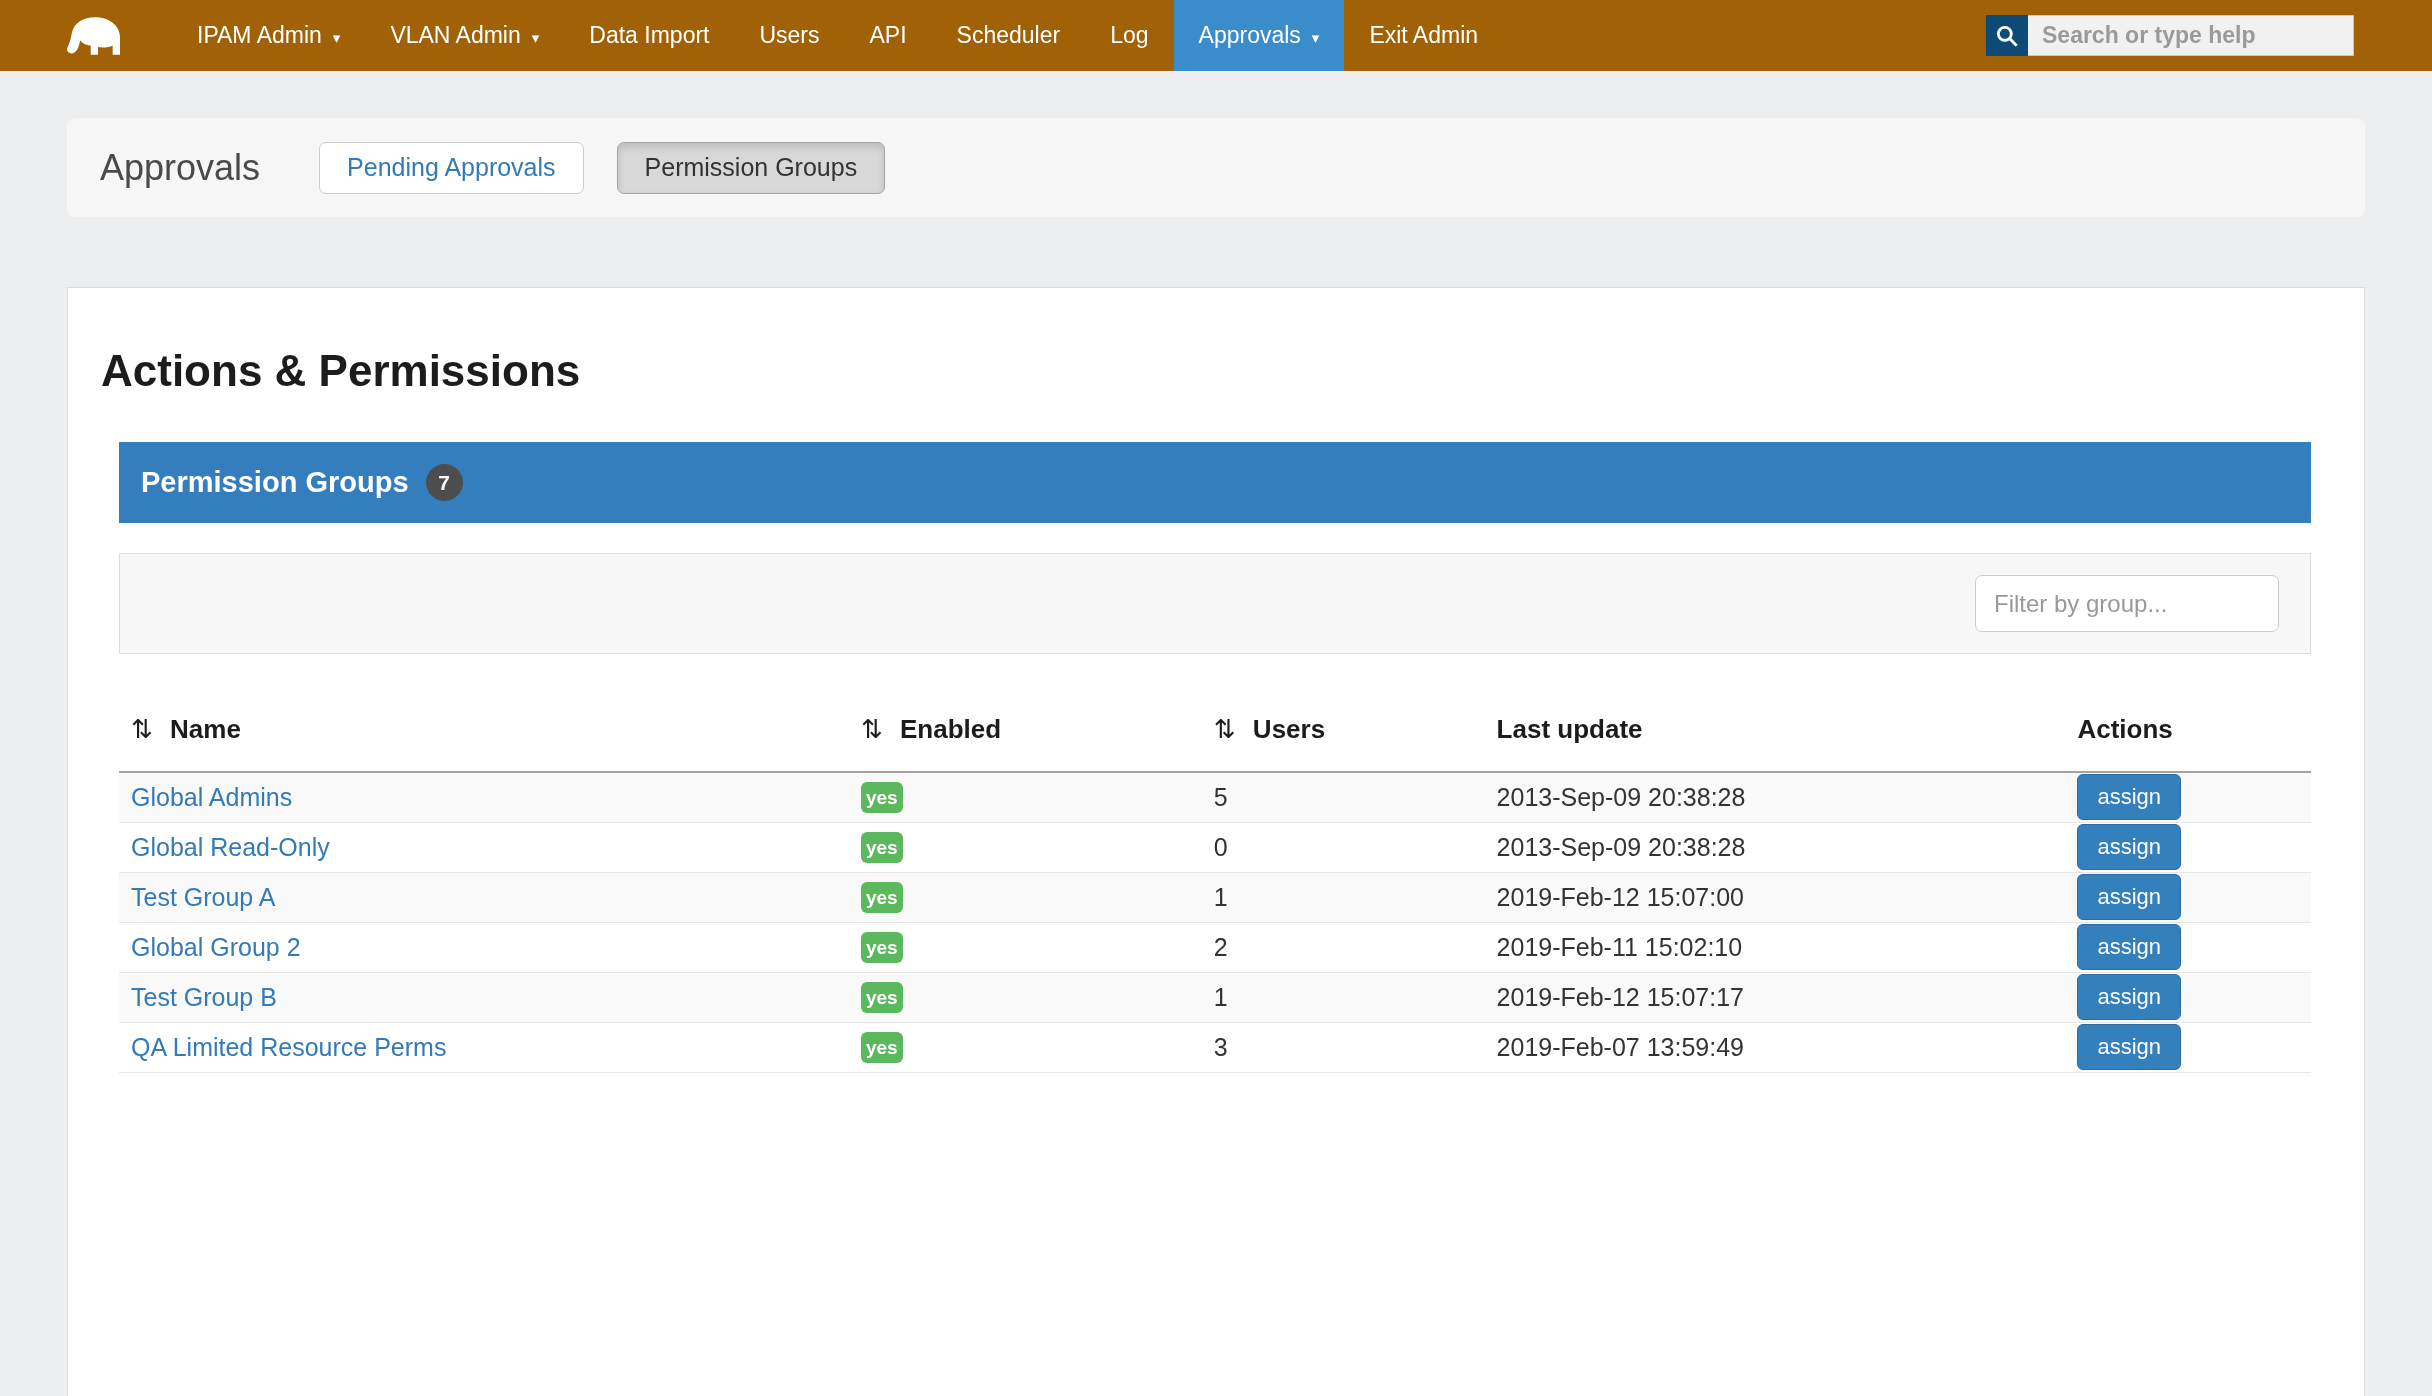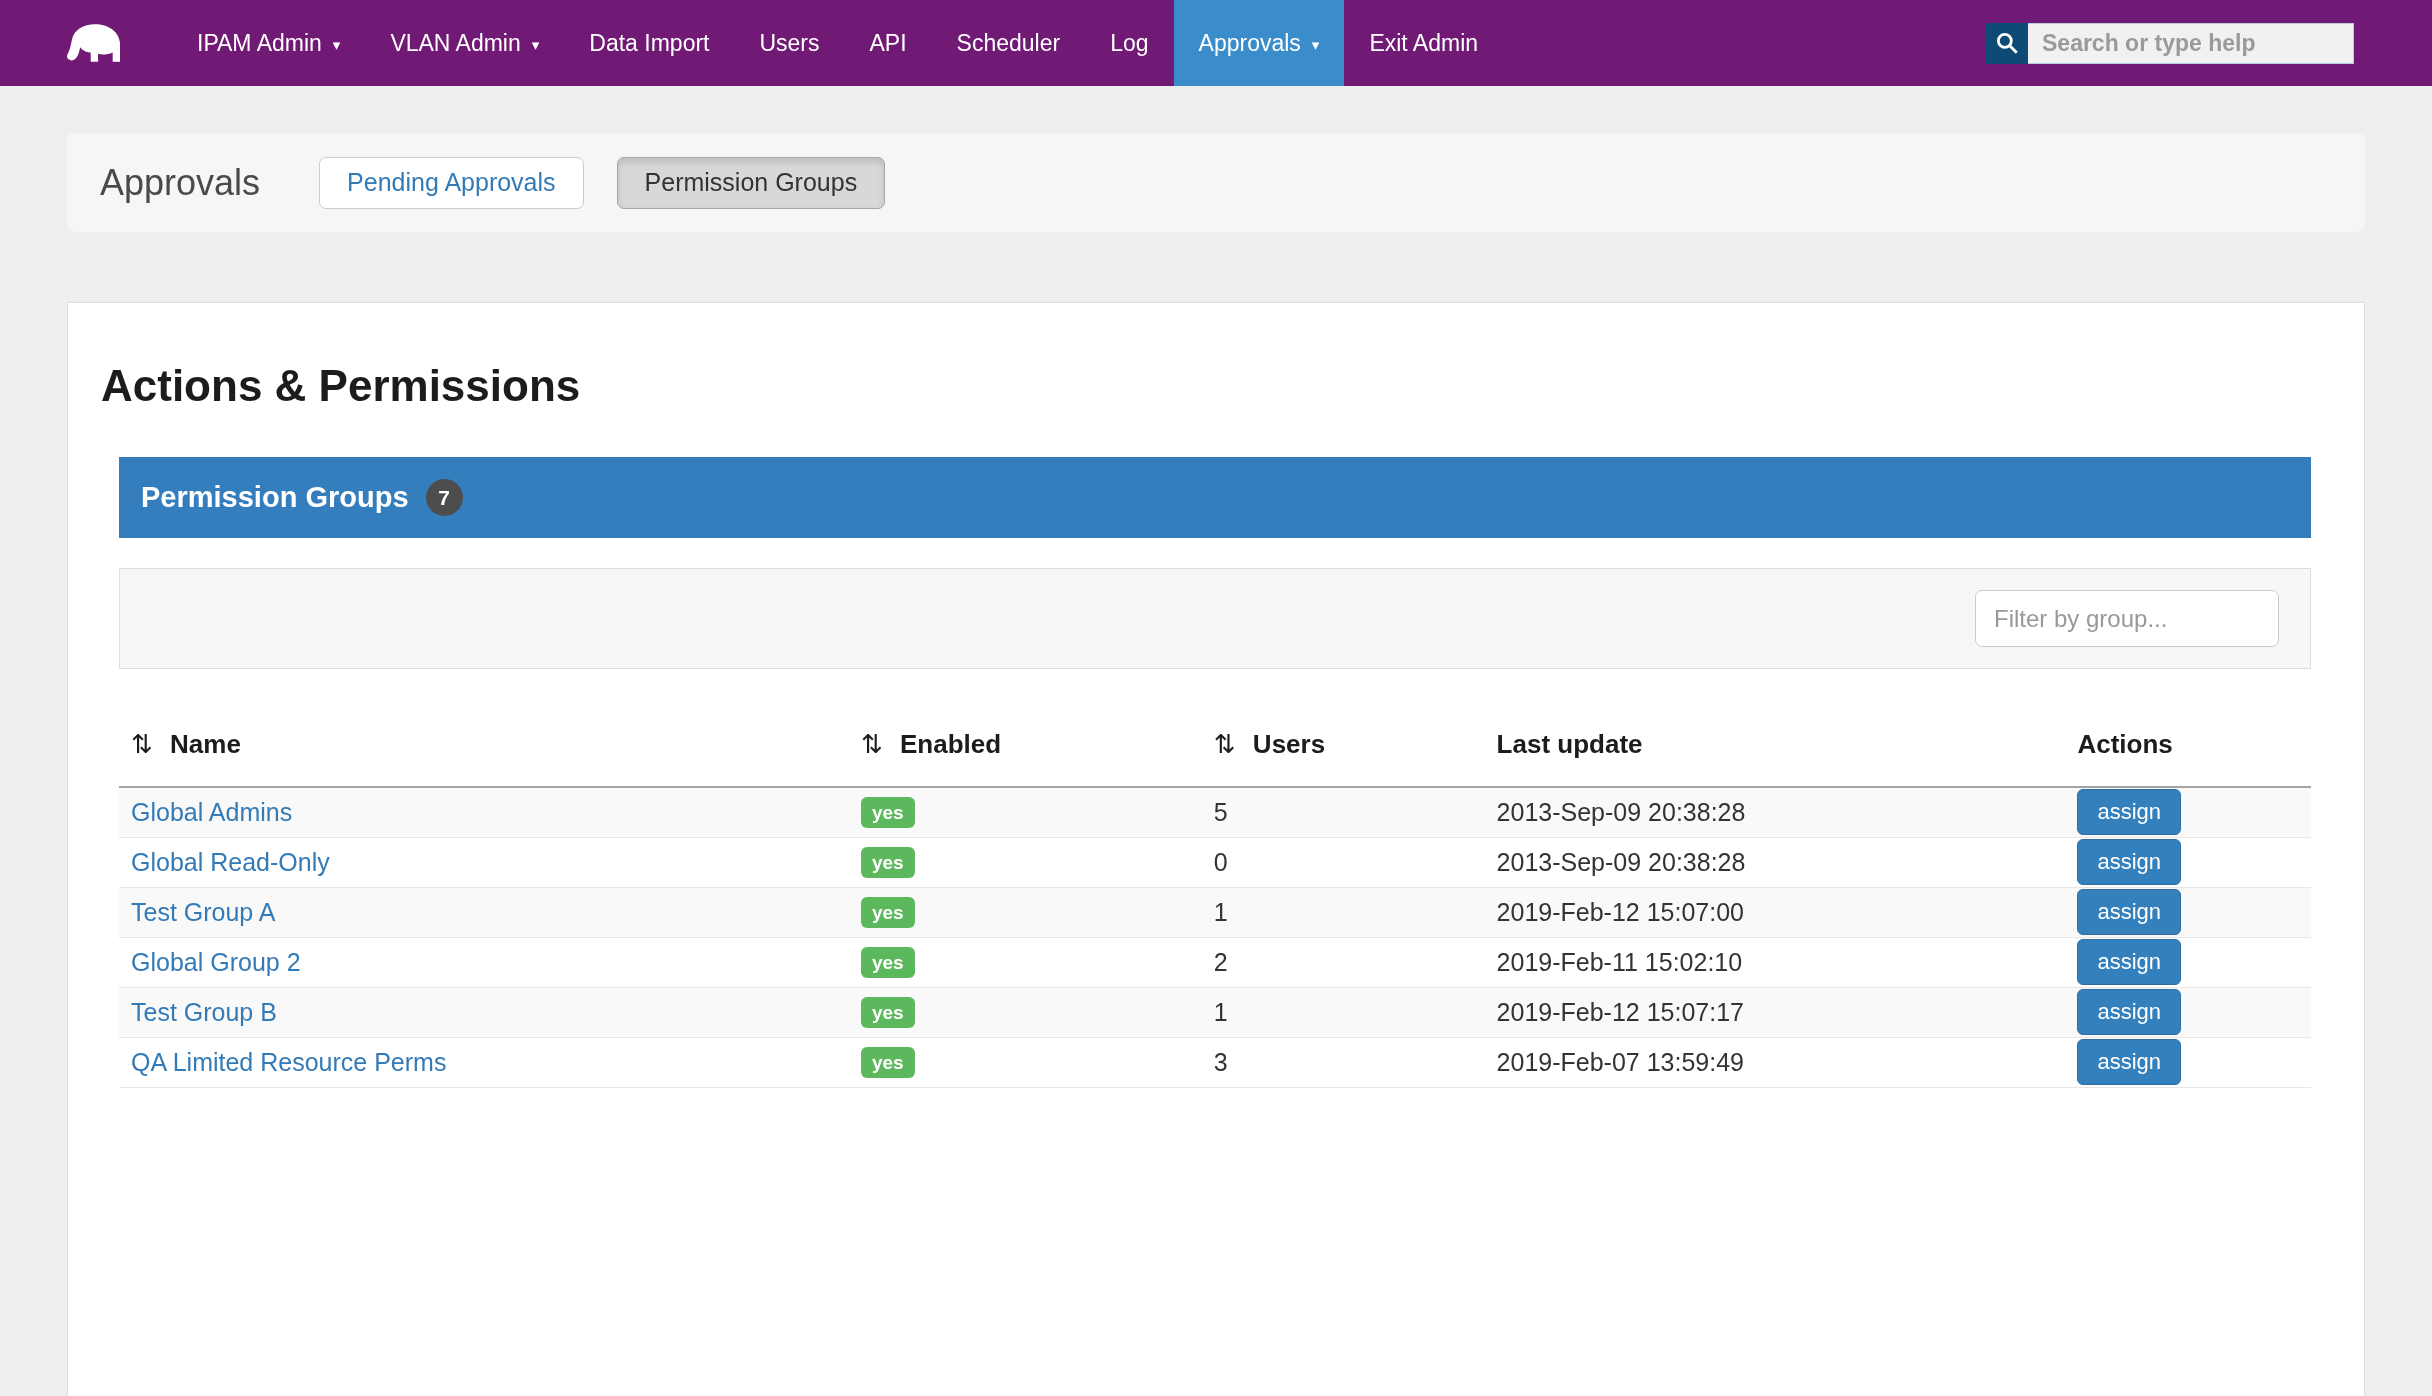--- a/index.html
+++ b/index.html
@@ -6,22 +6,22 @@
   html, body { width: 2432px; height: 1396px; }
   body {
     font-family: "Liberation Sans", sans-serif;
     background: #eceef0;
     overflow: hidden;
     position: relative;
   }
 
   
   .navbar {
-    height: 86px;
-    background: #701a75;
+    height: 71px;
+    background: #a16207;
     display: flex;
     align-items: stretch;
   }
   .logo {
     display: flex;
     align-items: center;
     padding: 0 36px 0 58px;
     cursor: pointer;
   }
   .nav-items { display: flex; align-items: stretch; }
@@ -236,21 +236,21 @@
     color: #337ab7;
     text-decoration: none;
     cursor: pointer;
   }
   .badge-yes {
     display: inline-block;
     background: #5cb85c;
     color: #ffffff;
     font-size: 19px;
     font-weight: bold;
-    padding: 6px 11px;
+    padding: 6px 5px;
     border-radius: 6px;
     line-height: 1;
   }
   .assign-btn {
     background: #3380bd;
     border: 1px solid #2e6da4;
     color: #ffffff;
     font-size: 22px;
     padding: 9px 19px;
     border-radius: 6px;

